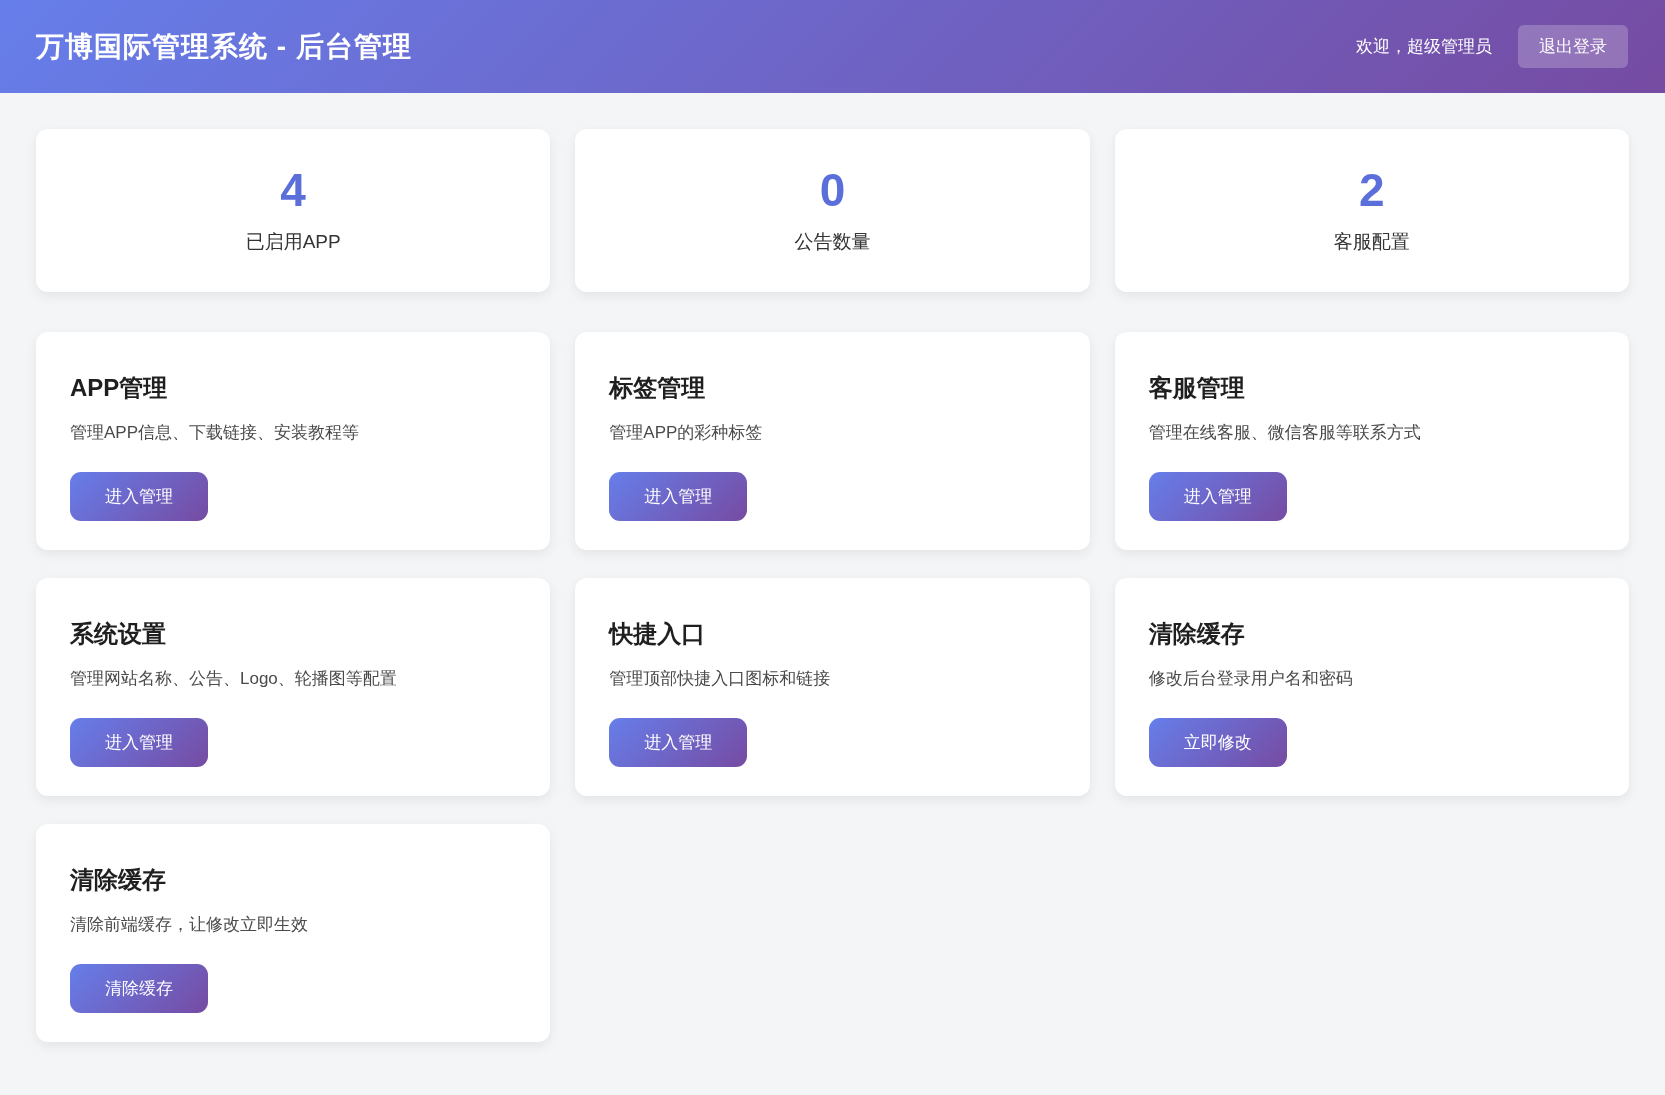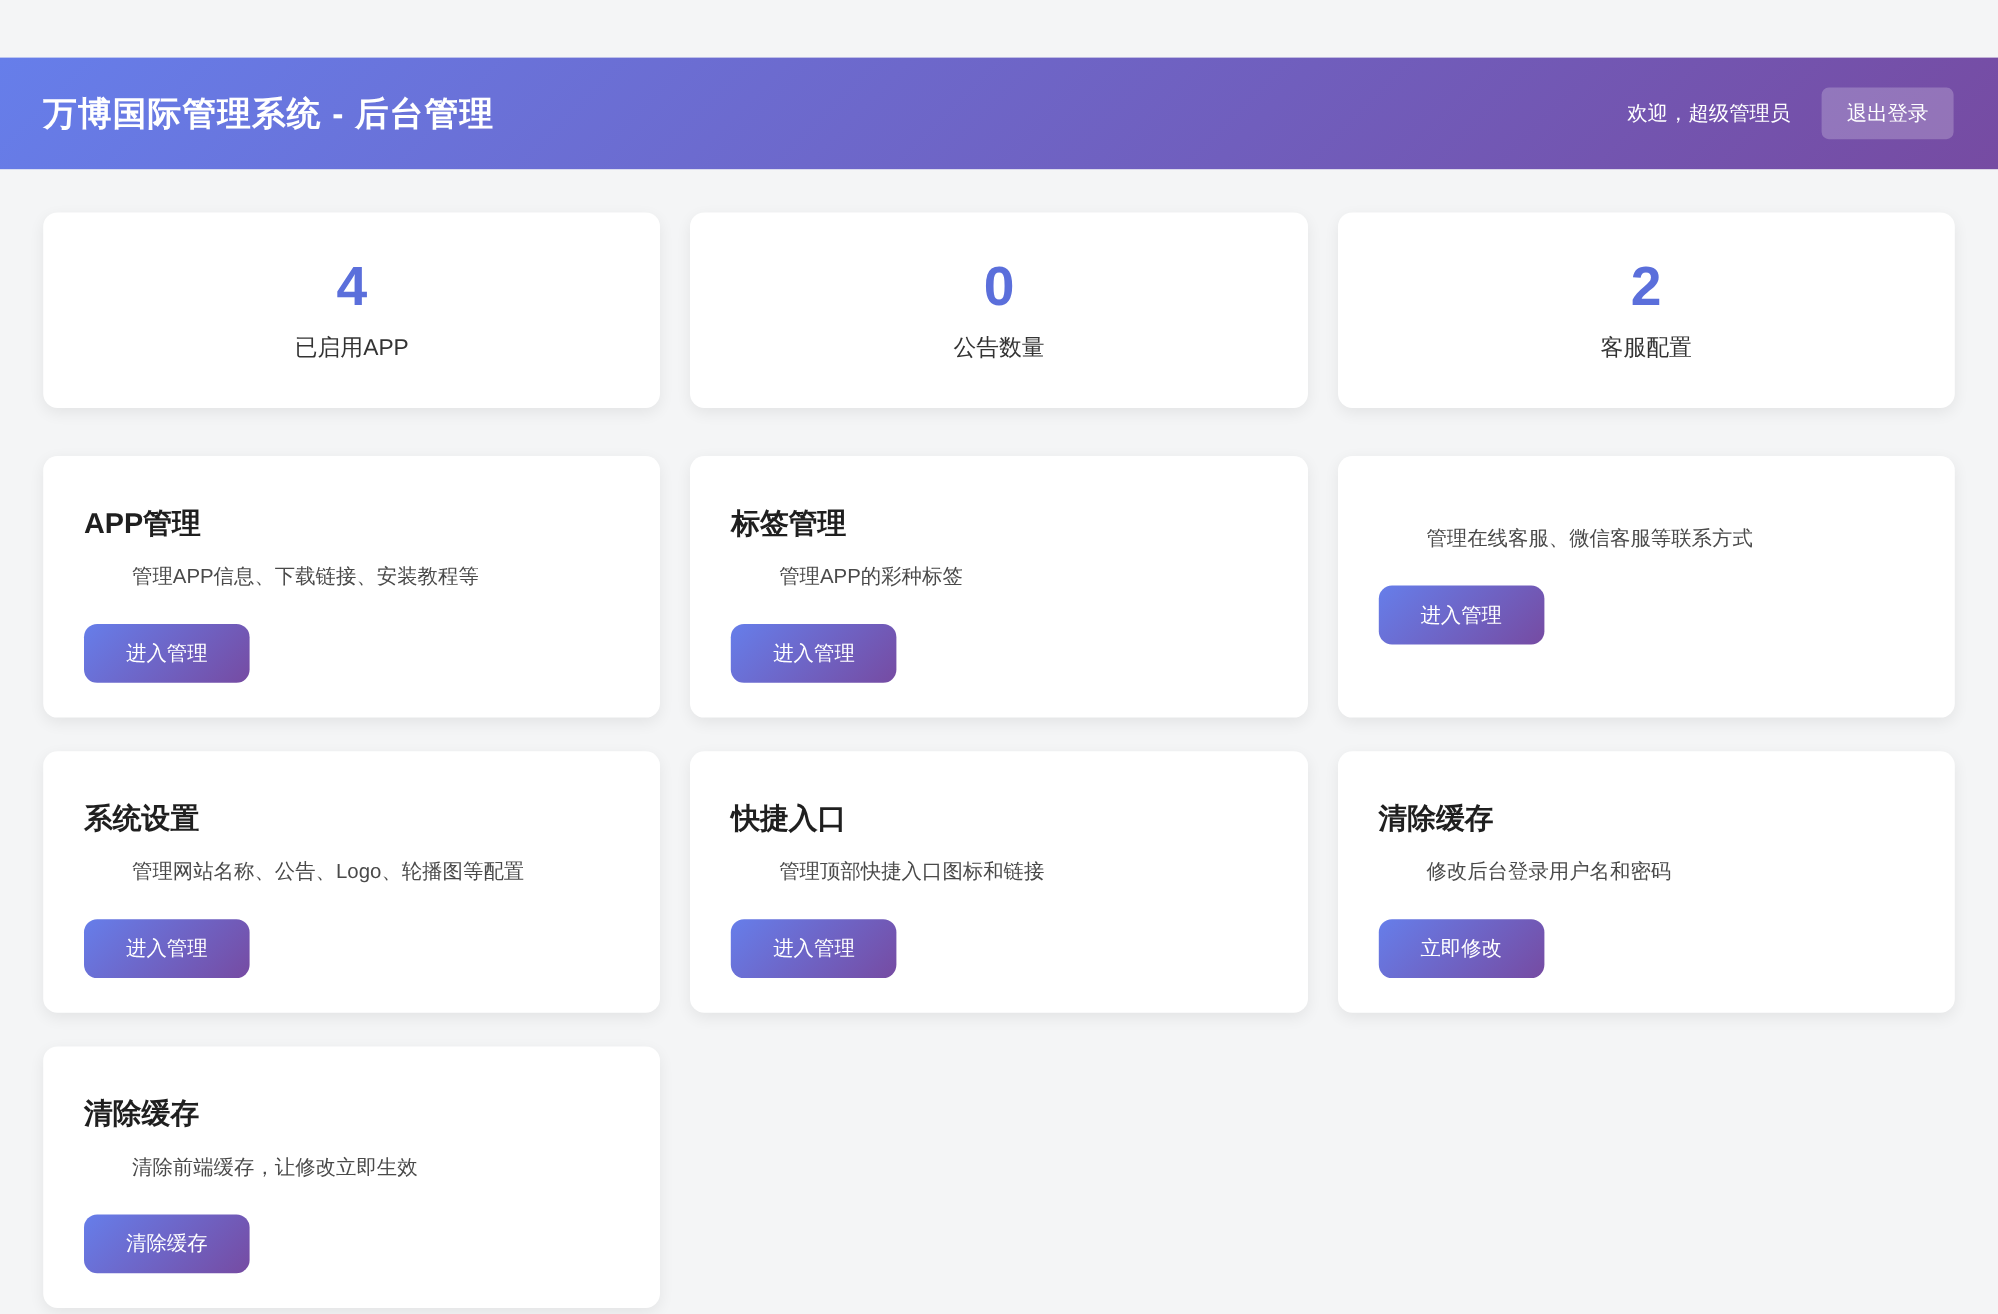--- a/index.html
+++ b/index.html
@@ -11,21 +11,20 @@
   }
 
   
   .header {
     height: 93px;
     background: linear-gradient(135deg, #667eea 0%, #764ba2 100%);
     display: flex;
     align-items: center;
     justify-content: space-between;
     padding: 0 37px 0 36px;
-    margin-top: 48px;
   }
   .header-title {
     color: #ffffff;
     font-size: 28px;
     font-weight: bold;
     letter-spacing: 1px;
   }
   .header-right {
     display: flex;
     align-items: center;
@@ -94,21 +93,20 @@
   }
   .feature-title {
     font-size: 24px;
     font-weight: bold;
     color: #1f1f1f;
   }
   .feature-desc {
     margin-top: 17px;
     font-size: 17px;
     color: #4a4a4a;
-    margin-left: 40px;
   }
   .feature-btn {
     margin-top: 28px;
     background: linear-gradient(135deg, #667eea 0%, #764ba2 100%);
     color: #ffffff;
     font-size: 17px;
     font-family: inherit;
     border: none;
     border-radius: 11px;
     padding: 13px 35px;
@@ -150,20 +148,21 @@
     <button class="feature-btn">进入管理</button>
   </div>
 
   <div class="feature-card">
     <div class="feature-title">标签管理</div>
     <div class="feature-desc">管理APP的彩种标签</div>
     <button class="feature-btn">进入管理</button>
   </div>
 
   <div class="feature-card">
+    <div class="feature-title">客服管理</div>
     <div class="feature-desc">管理在线客服、微信客服等联系方式</div>
     <button class="feature-btn">进入管理</button>
   </div>
 
   <div class="feature-card">
     <div class="feature-title">系统设置</div>
     <div class="feature-desc">管理网站名称、公告、Logo、轮播图等配置</div>
     <button class="feature-btn">进入管理</button>
   </div>
 

